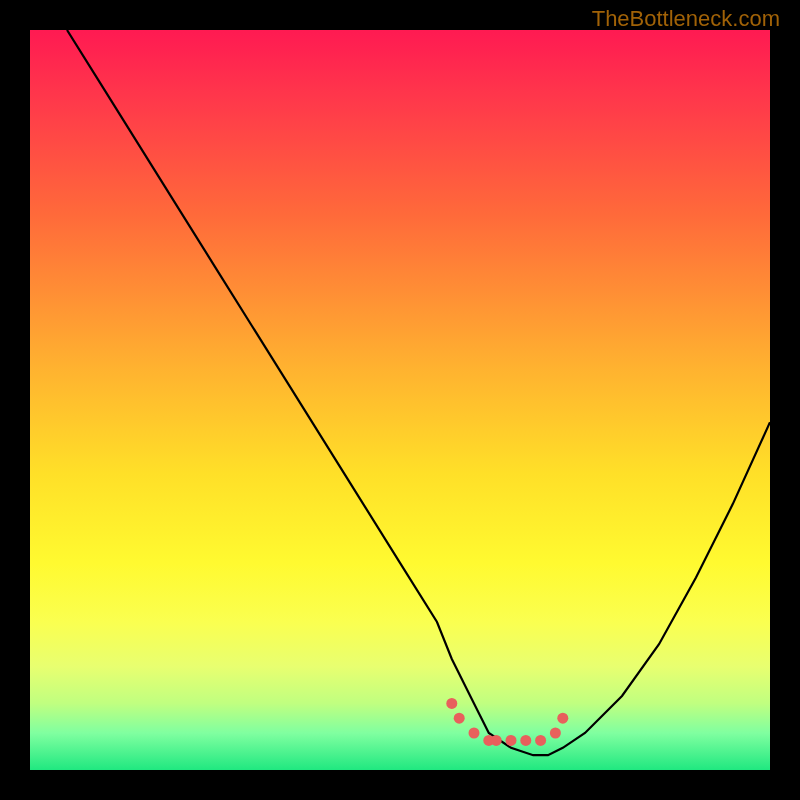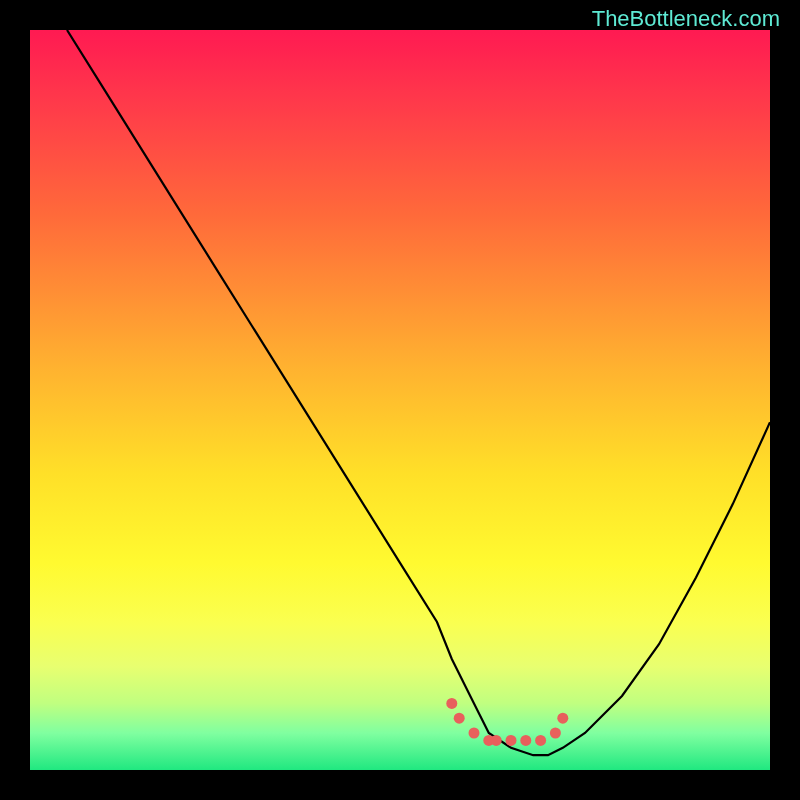--- a/index.html
+++ b/index.html
@@ -8,21 +8,21 @@
     width: 800px;
     height: 800px;
     background: #000;
     position: relative;
     font-family: Arial, sans-serif;
   }
   .watermark {
     position: absolute;
     top: 6px;
     right: 20px;
-    color: #5eead4;
+    color: #a16207;
     font-size: 22px;
     font-weight: 500;
     z-index: 10;
   }
   .plot-area {
     position: absolute;
     left: 30px;
     top: 30px;
     width: 740px;
     height: 740px;

